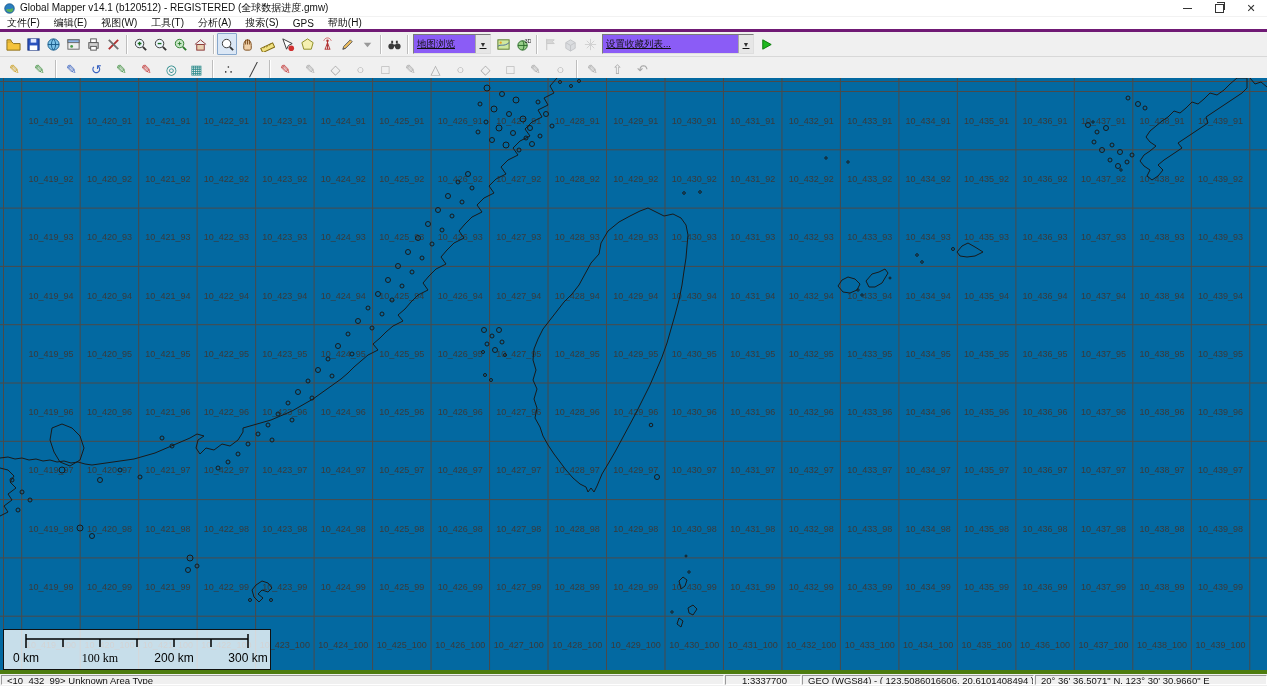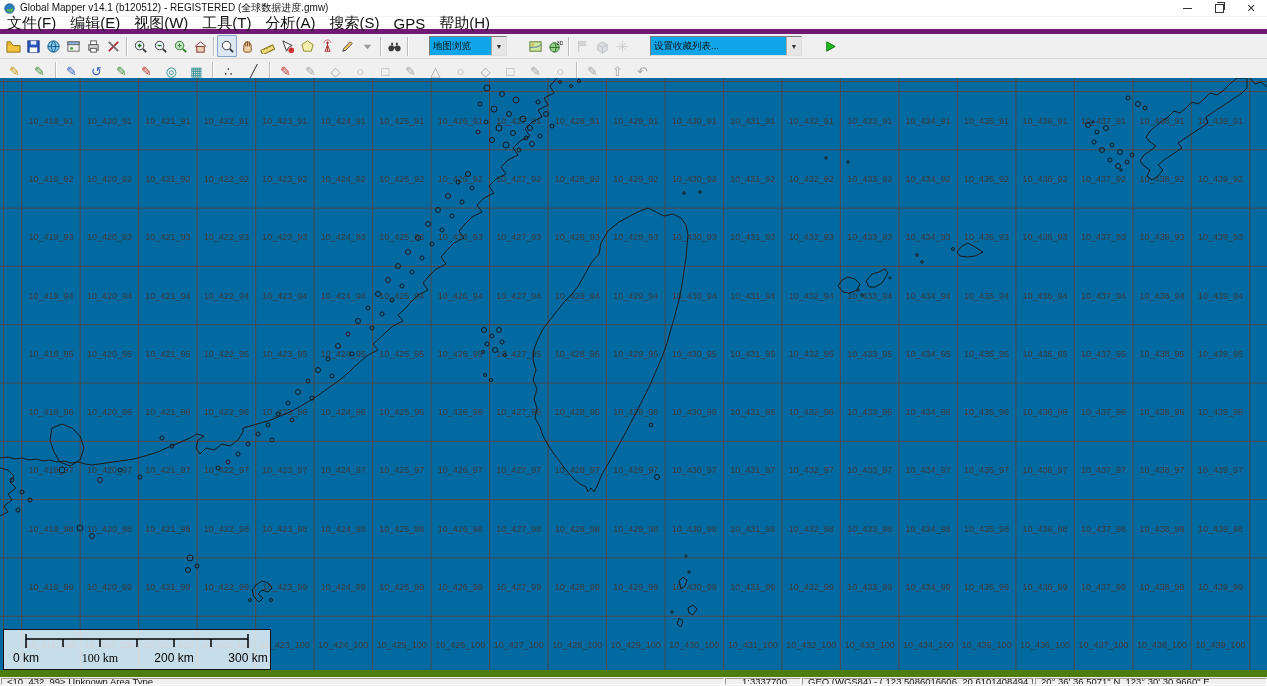--- a/index.html
+++ b/index.html
@@ -10,49 +10,49 @@
   .titlebar{height:16px;background:#ffffff;display:flex;align-items:center;padding-left:4px;gap:5px;font-size:10px;color:#111;border-bottom:1px solid #f2f2f2;}
   .titlebar .app-icon{width:11px;height:11px;flex:0 0 auto;}
   .win-controls{margin-left:auto;display:flex;height:16px;}
   .win-btn{width:32px;height:16px;display:flex;align-items:center;justify-content:center;color:#333;font-size:10px;}
   .glyph-min{display:block;width:9px;height:1px;background:#333;}
   .glyph-restore{position:relative;display:block;width:7px;height:7px;border:1px solid #333;background:#fff;}
   .glyph-restore::before{content:"";position:absolute;left:1px;top:-3px;width:7px;height:7px;border:1px solid #333;border-left:none;border-bottom:none;}
   .glyph-close{font-size:11px;line-height:1;color:#333;}
 
   
-  .menubar{height:12px;background:#ffffff;display:flex;align-items:center;font-size:15px;color:#111;border-bottom:5px solid #701a75;}
+  .menubar{height:12px;background:#ffffff;display:flex;align-items:center;font-size:10px;color:#111;border-bottom:3px solid #701a75;}
   .menu-item{padding:0 7px;white-space:nowrap;}
 
   
   .toolbar{background:#f0f0f0;display:flex;align-items:center;}
   #toolbar-main{height:24px;border-bottom:1px solid #d8d8d8;padding-left:3px;}
   #toolbar-digitizer{height:25px;border-bottom:1px solid #b0b0b0;padding-left:2px;}
   .tb-btn{width:18px;height:20px;display:flex;align-items:center;justify-content:center;border:1px solid transparent;border-radius:1px;flex:0 0 auto;}
   .tb-btn svg{width:15px;height:15px;display:block;}
   .tb-btn.active{background:#dbe7f5;border:1px solid #86a7cc;}
   .tb-btn.disabled{opacity:.45;filter:grayscale(.7);}
   .tb-sep{width:1px;height:19px;background:#bdbdbd;margin:0 3px;box-shadow:1px 0 0 #ffffff;flex:0 0 auto;}
-  .combo{height:18px;background:#0ea5e9;border:1px solid;border-color:#7a7a7a #dedede #dedede #7a7a7a;display:flex;align-items:center;font-size:9.5px;color:#111;margin:0 18px;flex:0 0 auto;}
+  .combo{height:18px;background:#8b5cf6;border:1px solid;border-color:#7a7a7a #dedede #dedede #7a7a7a;display:flex;align-items:center;font-size:9.5px;color:#111;margin:0 2px;flex:0 0 auto;text-decoration:underline;}
   .combo .val{flex:1;padding:0 3px;white-space:nowrap;overflow:hidden;}
   .combo .dd{width:14px;align-self:stretch;background:#e6e6e6;border-left:1px solid #a8a8a8;display:flex;align-items:center;justify-content:center;font-size:7px;color:#333;}
   .dig-btn{width:23px;height:22px;display:flex;align-items:center;justify-content:center;font-size:13px;line-height:1;border:1px solid transparent;flex:0 0 auto;}
 
   
   #map{position:absolute;top:78px;left:0;width:1267px;height:592px;cursor:crosshair;overflow:hidden;}
   #map svg.base{position:absolute;left:0;top:0;}
   #grid-labels text{font-family:"Liberation Sans",sans-serif;font-size:9px;}
 
   
   .scalebar{position:absolute;left:3px;top:551px;width:266px;height:39px;background:rgba(255,255,255,.78);border:1px solid #111;}
   .scalebar svg{position:absolute;left:0;top:0;}
   .sb-label{position:absolute;top:21px;transform:translateX(-50%);font-size:12px;color:#000;white-space:nowrap;}
 
   
-  #statusbar{position:absolute;top:670px;left:0;width:1267px;height:16px;background:#f0f0f0;border-top:7px solid #4d7c0f;display:flex;align-items:stretch;font-size:9.5px;color:#111;box-sizing:border-box;}
+  #statusbar{position:absolute;top:670px;left:0;width:1267px;height:16px;background:#f0f0f0;border-top:4px solid #4d7c0f;display:flex;align-items:stretch;font-size:9.5px;color:#111;box-sizing:border-box;}
   .sb-panel{border:1px solid;border-color:#9a9a9a #ffffff #ffffff #9a9a9a;margin:1px 0 1px 1px;padding:0 5px;display:flex;align-items:center;white-space:nowrap;overflow:hidden;box-sizing:border-box;}
   .sb-selection{flex:1 1 auto;}
   .sb-scale{flex:0 0 76px;justify-content:center;padding-left:8px;}
   .sb-proj{flex:0 0 232px;text-decoration:underline;}
   .sb-pos{flex:0 0 232px;}
 </style>
 </head>
 <body>
 
 <div class="app">

